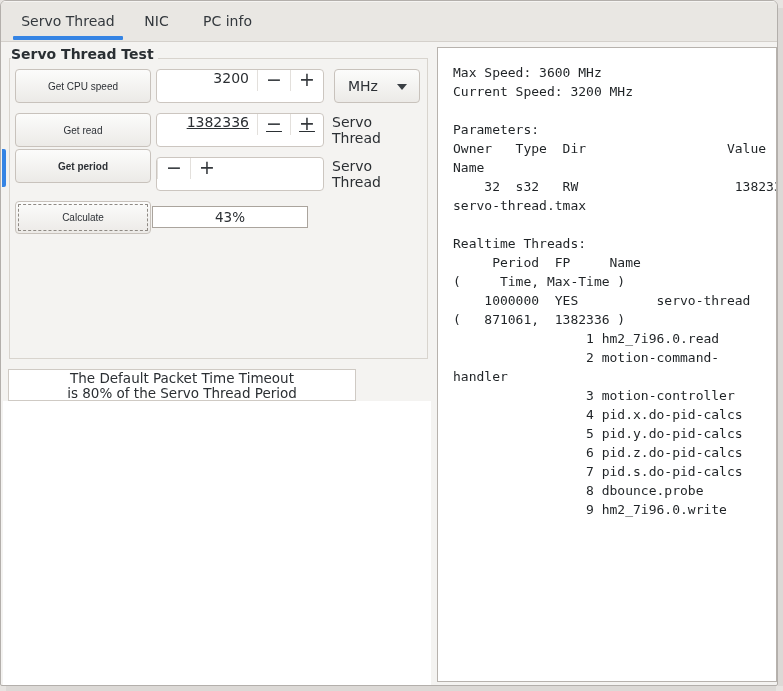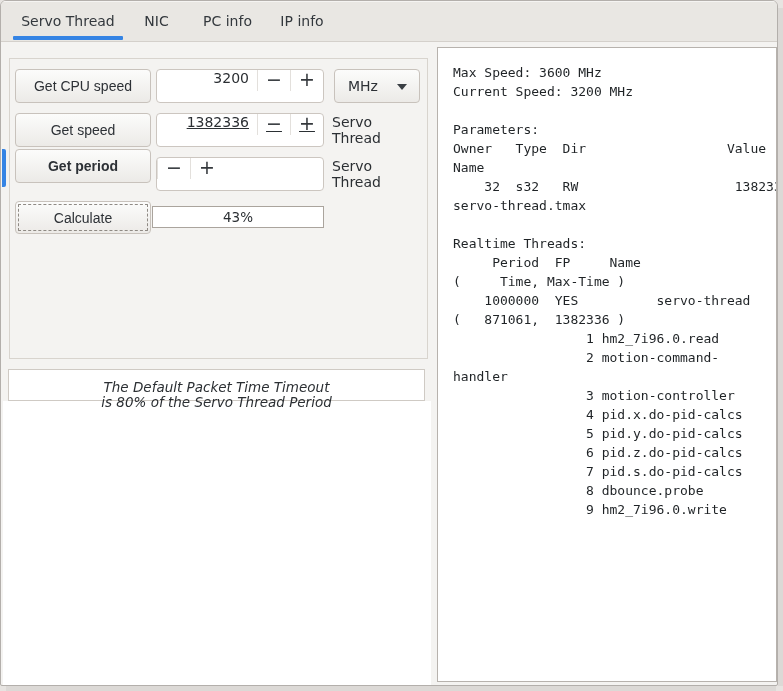--- a/index.html
+++ b/index.html
@@ -47,21 +47,21 @@
     font-size:14px;font-weight:bold;color:#2a2f33;
     background:#f4f3f1;padding-right:4px;line-height:16px;
   }
 
   .action-btn{
     position:absolute;left:14px;width:136px;height:34px;box-sizing:border-box;
     border:1px solid #c8c2bc;border-radius:4px;
     background:linear-gradient(#fcfcfb,#efede b0%,#eceae7);
     background:linear-gradient(#fcfcfb,#eceae7);
     display:flex;align-items:center;justify-content:center;
-    font-size:14px;color:#2d3136;cursor:default;
+    font-size:10px;color:#2d3136;cursor:default;
   }
   .focus-dashed{outline:1px dashed #8f8a84;outline-offset:-4px;}
 
   .spin{
     position:absolute;left:155px;width:168px;height:34px;box-sizing:border-box;
     background:#fff;border:1px solid #ccc6c0;border-radius:4px;
     display:flex;align-items:flex-start;overflow:hidden;
   }
   .spin-entry{
     flex:1;min-width:0;border:none;outline:none;background:transparent;
@@ -85,36 +85,35 @@
     width:0;height:0;border-left:5px solid transparent;border-right:5px solid transparent;
     border-top:6px solid #3a3f44;margin-top:2px;
   }
 
   .row-label{
     position:absolute;left:331px;width:92px;height:34px;
     display:flex;align-items:center;font-size:14px;color:#2b2f33;
   }
 
   .result-box{
-    position:absolute;left:151px;top:205px;width:172px;height:22px;box-sizing:border-box;
+    position:absolute;left:151px;top:205px;width:156px;height:22px;box-sizing:border-box;
     background:#fff;border:1px solid #aaa49d;
     display:flex;align-items:center;justify-content:center;
     font-size:13.5px;color:#2b2f33;
   }
   .hint{
     position:absolute;left:8px;top:239px;width:412px;
     text-align:center;font-size:13.5px;line-height:15px;color:#2b2f33;
   }
 
   .info-box{
-    position:absolute;left:7px;top:368px;width:417px;height:32px;box-sizing:border-box;
+    position:absolute;left:7px;top:368px;width:348px;height:32px;box-sizing:border-box;
     background:#fff;border:1px solid #cfcac4;
     text-align:center;font-size:13.5px;line-height:15px;color:#2b2f33;
-    padding-top:10px;
-    font-style:italic;
+    padding-top:1px;
   }
 
   .white-filler{
     position:absolute;left:2px;top:400px;width:428px;height:284px;background:#ffffff;
   }
 
   .scroll-indicator{
     position:absolute;left:1px;top:148px;width:4px;height:38px;border-radius:0 2px 2px 0;
   }
 
@@ -136,44 +135,42 @@
   <div class="header">
     <div class="tab" style="left:12px;width:110px;">
       <span>Servo Thread</span>
     </div>
     <div class="tab" style="left:128px;width:55px;">
       <span>NIC</span>
     </div>
     <div class="tab" style="left:196px;width:61px;">
       <span>PC info</span>
     </div>
-    <div class="tab" style="left:270px;width:62px;">
-      <span>IP info</span>
-    </div>
     <div class="tab-underline" style="background: rgb(53, 132, 228);"></div>
   </div>
 
   <div class="white-filler"></div>
 
   <div class="scroll-indicator" style="background: rgb(53, 132, 228);"></div>
 
+  <span class="frame-title">Servo Thread Test</span>
   <div class="frame"></div>
 
   <button class="action-btn" style="top:68px;">Get CPU speed</button>
   <div class="spin" style="top:68px;">
     <input class="spin-entry" value="3200" style="">
     <div class="spin-btn">−</div>
     <div class="spin-btn">+</div>
   </div>
   <div class="combo">
     <span>MHz</span>
     <span class="combo-arrow"></span>
   </div>
 
-  <button class="action-btn" style="top:112px;">Get speed</button>
+  <button class="action-btn" style="top:112px;">Get read</button>
   <div class="spin" style="top:112px;text-decoration:underline;">
     <input class="spin-entry" value="1382336" style="">
     <div class="spin-btn">−</div>
     <div class="spin-btn">+</div>
   </div>
   <div class="row-label" style="top:112px;">Servo Thread</div>
 
   <button class="action-btn" style="top:148px;font-weight:bold;">Get period</button>
   <div class="spin" style="top:156px;">
     <div class="spin-btn">−</div>

